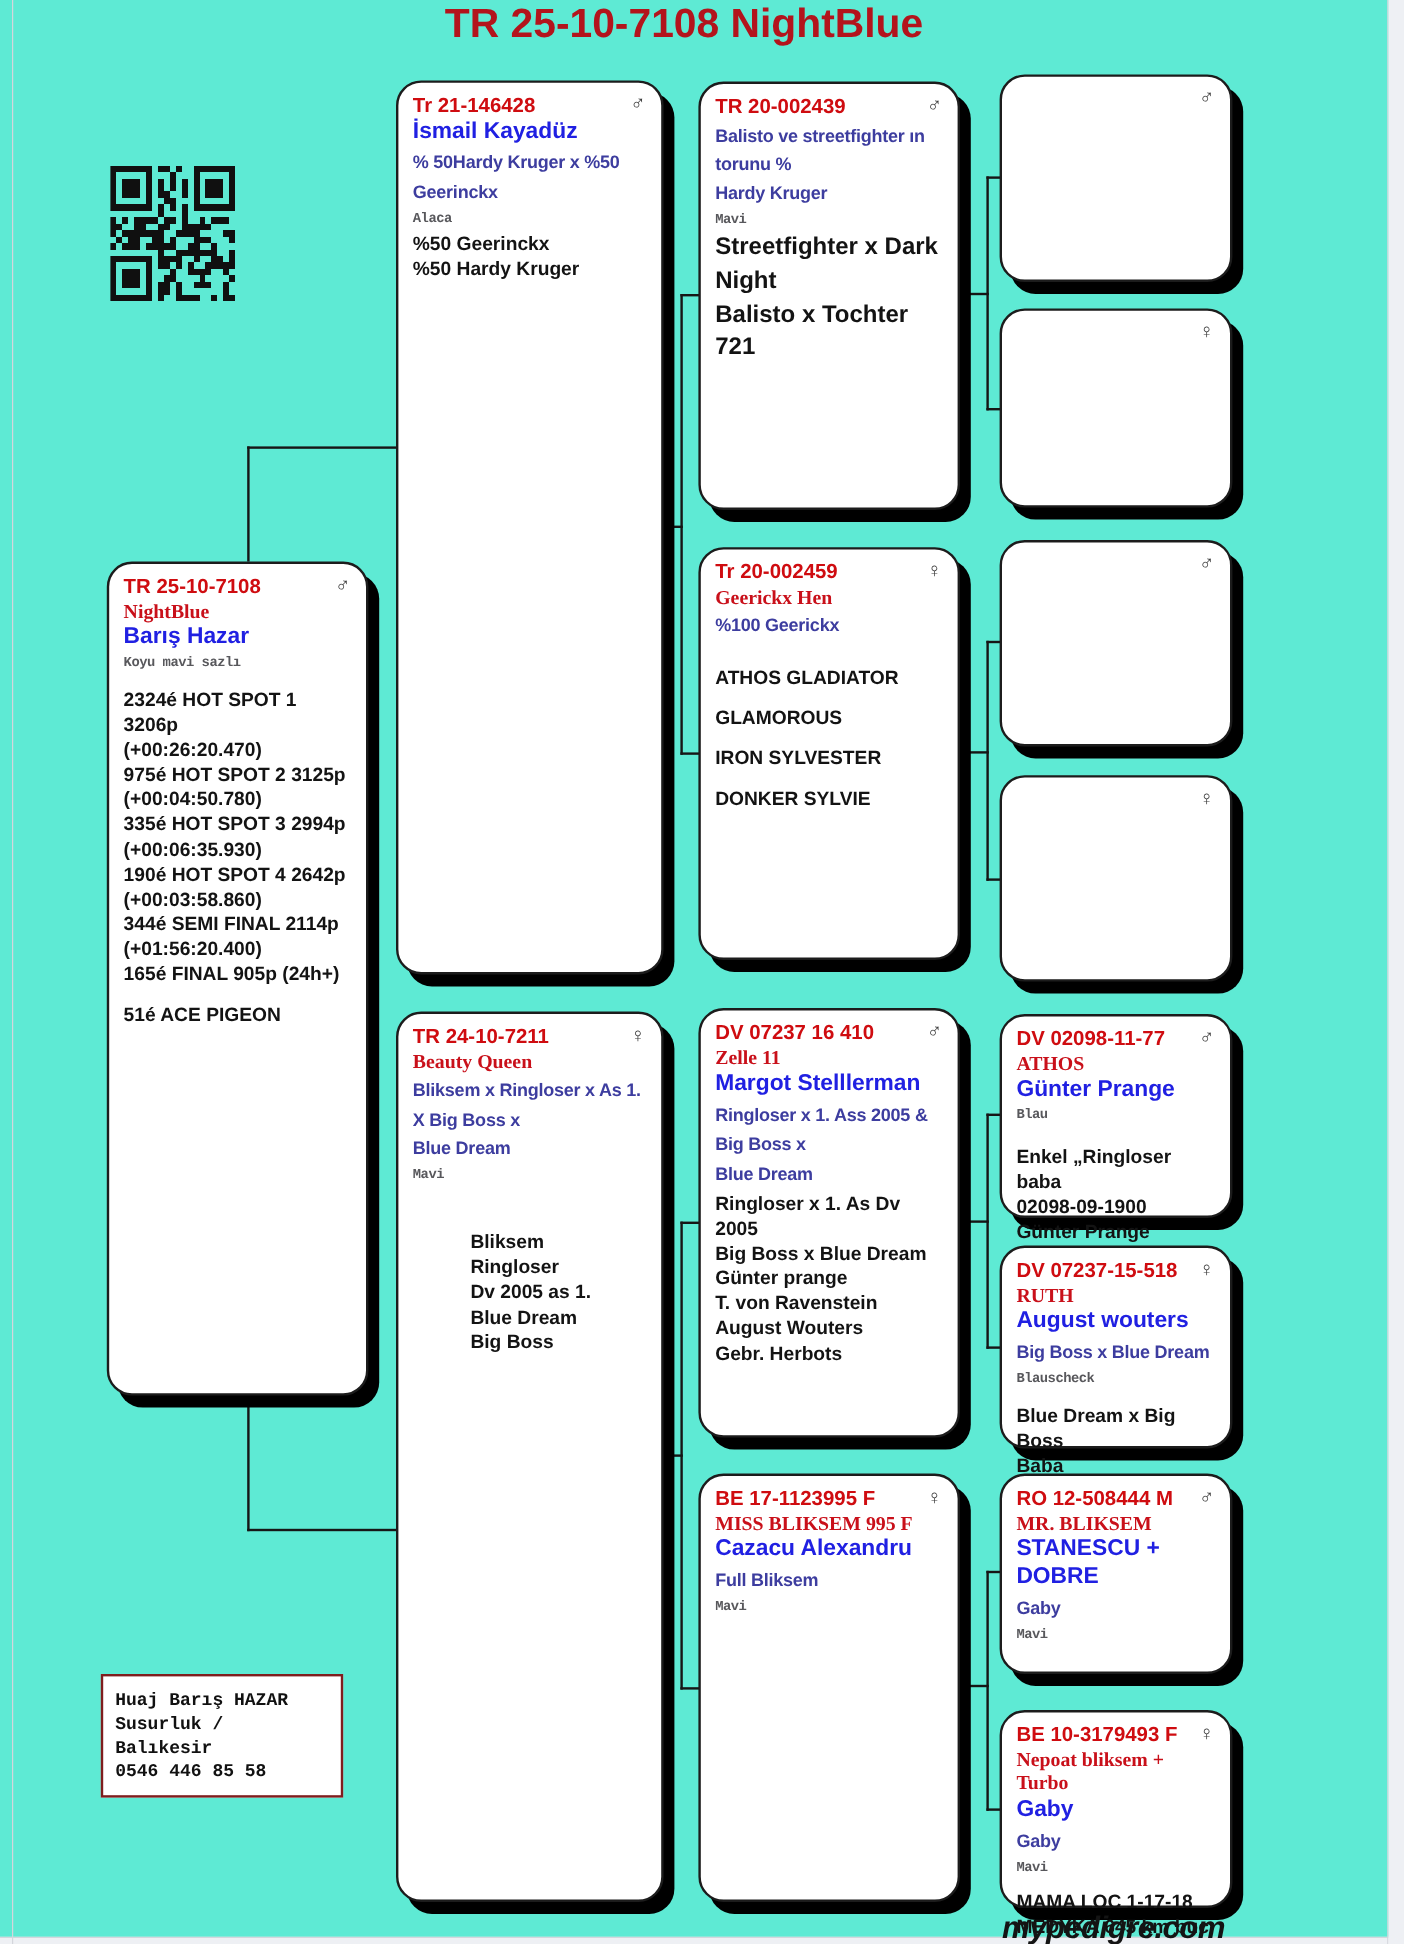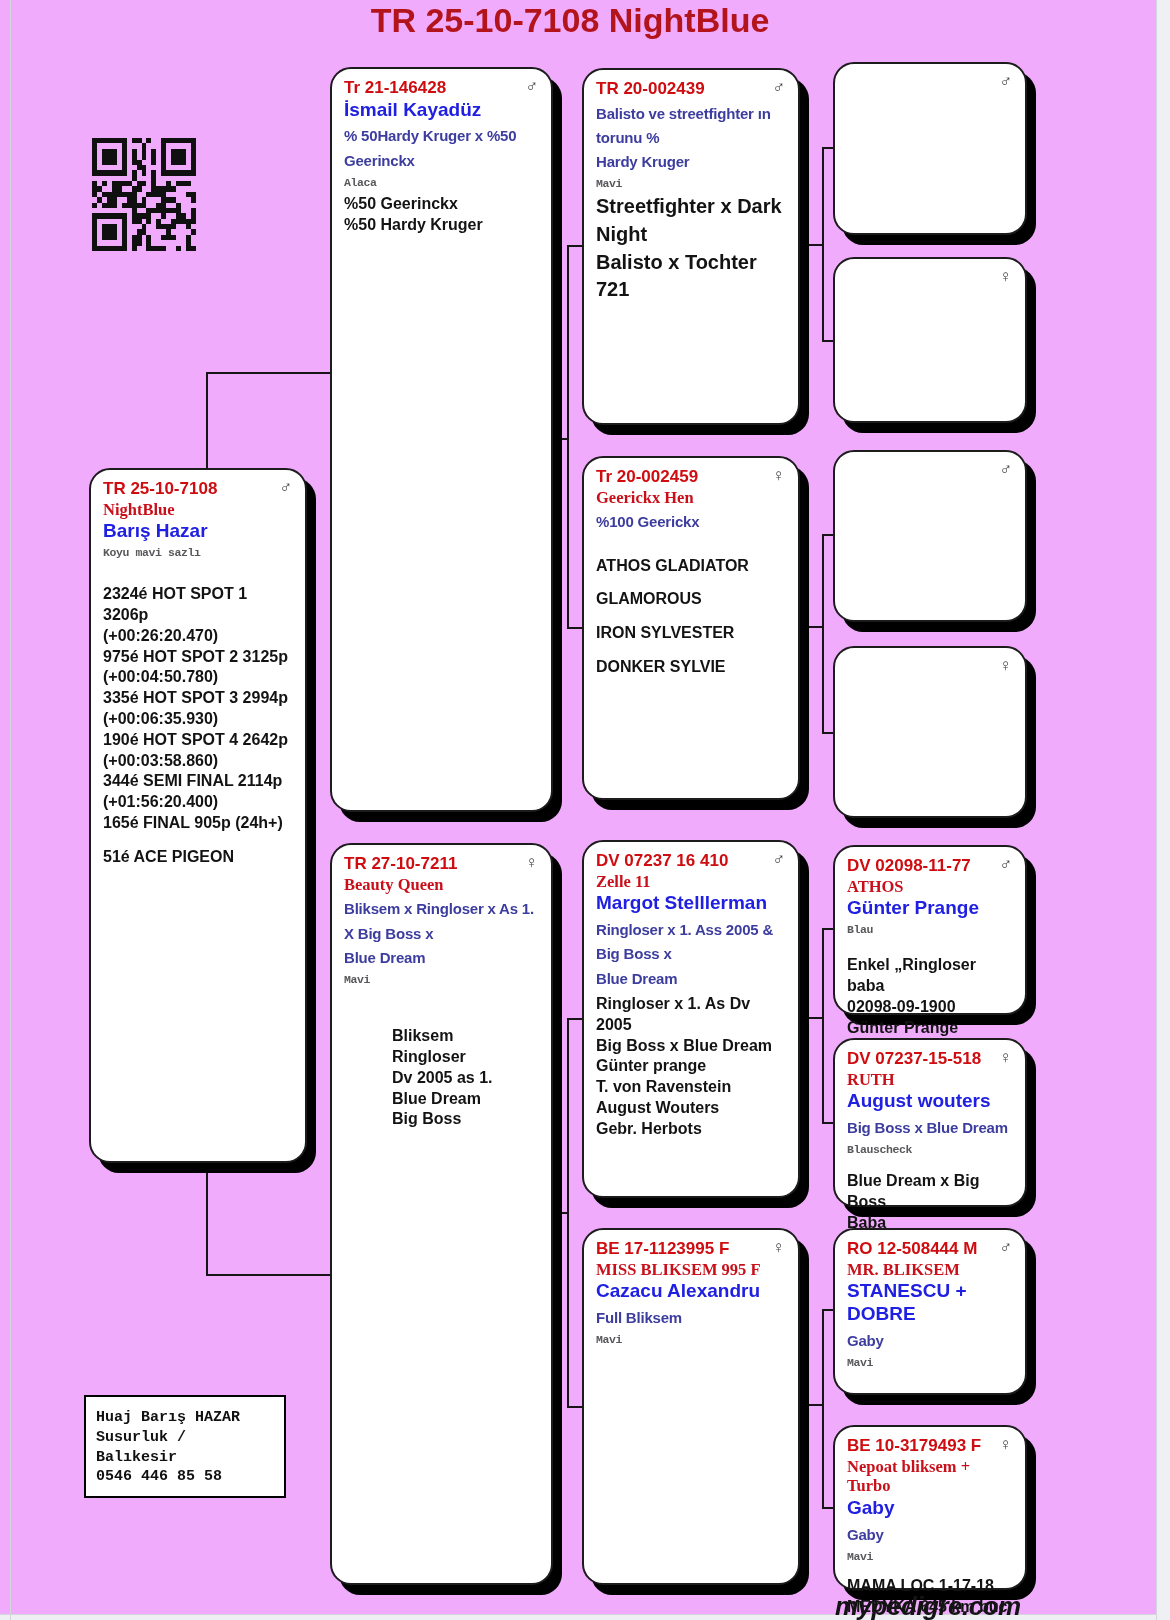--- a/index.html
+++ b/index.html
@@ -1,34 +1,34 @@
 <!DOCTYPE html>
 <html><head>
 <meta charset="utf-8">
 <style>
   * { margin:0; padding:0; box-sizing:border-box; }
   html,body { background:#ffffff; }
   body { font-family:"Liberation Sans", sans-serif; }
-  .page { position:relative; width:1170px; height:1620px; background:#f0abfc; overflow:hidden; }
+  .page { position:relative; width:1170px; height:1620px; background:#5eead4; overflow:hidden; }
 
   
   .edge-v { position:absolute; top:0; width:1px; height:1620px; background:#d4d6dc; z-index:6; }
   .right-band { position:absolute; top:0; left:1157px; width:13px; height:1620px; background:#eef0f4; z-index:6; }
   .bottom-band { position:absolute; left:0; top:1614px; width:1170px; height:6px; background:#eef0f4; border-top:1px solid #d4d6dc; z-index:5; }
 
   .title { position:absolute; left:0; top:1px; width:1140px; text-align:center;
            font-size:34px; font-weight:bold; color:#b3141c; z-index:3; }
 
   
   .cline { position:absolute; background:#161616; z-index:1; }
 
   
   .pbox { position:absolute; background:#fff; border:2.4px solid #1c1c1c; border-radius:21px;
           box-shadow:9px 10px 0 0 #000; padding:9px 11px 8px 12px; z-index:2; }
-  .plain-box { position:absolute; background:#fff; border:2px solid #000000; padding:11px 10px;
+  .plain-box { position:absolute; background:#fff; border:2px solid #7f1d1d; padding:11px 10px;
           z-index:2; font-family:"Liberation Mono", monospace; font-weight:bold; font-size:15px;
           line-height:1.32; color:#111; }
   .sex { position:absolute; top:8px; right:13px; font-size:17px; color:#3c3c3c; font-weight:normal; }
   .ring { color:#cf0c10; font-weight:bold; font-size:17px; line-height:1.15; }
   .sname { color:#c9101a; font-family:"Liberation Serif", serif; font-weight:bold; font-size:16.5px; line-height:1.2; margin-top:1px; }
   .owner { color:#2020e2; font-weight:bold; font-size:19px; line-height:1.2; margin-top:1px; }
   .desc { color:#3d3d9f; font-weight:bold; font-size:15px; letter-spacing:-0.2px; line-height:1.62; margin-top:3px; }
   .strain { color:#58585c; font-family:"Liberation Mono", monospace; font-weight:bold; font-size:11.5px;
             letter-spacing:-0.4px; margin-top:3px; }
   .info { color:#131313; font-weight:bold; font-size:16px; line-height:1.3; margin-top:8px; }
@@ -324,21 +324,21 @@
   <div class="cline" style="left:822px;top:1309px;width:2px;height:200px"></div>
   <div class="cline" style="left:822px;top:1309px;width:13px;height:2px"></div>
   <div class="cline" style="left:822px;top:1507px;width:13px;height:2px"></div>
 
   <div class="pbox" style="left:89px;top:468px;width:218px;height:695px">
     <span class="sex">♂</span>
     <div class="ring">TR 25-10-7108</div>
     <div class="sname">NightBlue</div>
     <div class="owner">Barış Hazar</div>
     <div class="strain">Koyu mavi sazlı</div>
-    <div class="info" style="margin-top:25px">
+    <div class="info" style="margin-top:15px">
         <div>2324é HOT SPOT 1 3206p</div>
         <div>(+00:26:20.470)</div>
         <div>975é HOT SPOT 2 3125p</div>
         <div>(+00:04:50.780)</div>
         <div>335é HOT SPOT 3 2994p</div>
         <div>(+00:06:35.930)</div>
         <div>190é HOT SPOT 4 2642p</div>
         <div>(+00:03:58.860)</div>
         <div>344é SEMI FINAL 2114p</div>
         <div>(+01:56:20.400)</div>
@@ -357,21 +357,21 @@
       </div>
     <div class="strain">Alaca</div>
     <div class="info" style="margin-top:5px">
         <div>%50 Geerinckx</div>
         <div>%50 Hardy Kruger</div>
       </div>
   </div>
 
   <div class="pbox" style="left:330px;top:843px;width:223px;height:742px">
     <span class="sex">♀</span>
-    <div class="ring">TR 27-10-7211</div>
+    <div class="ring">TR 24-10-7211</div>
     <div class="sname">Beauty Queen</div>
     <div class="desc">
         <div>Bliksem x Ringloser x As 1. X Big Boss x</div>
         <div>Blue Dream</div>
       </div>
     <div class="strain">Mavi</div>
     <div class="info" style="margin-top:40px;padding-left:48px">
         <div>Bliksem</div>
         <div>Ringloser</div>
         <div>Dv 2005 as 1.</div>

